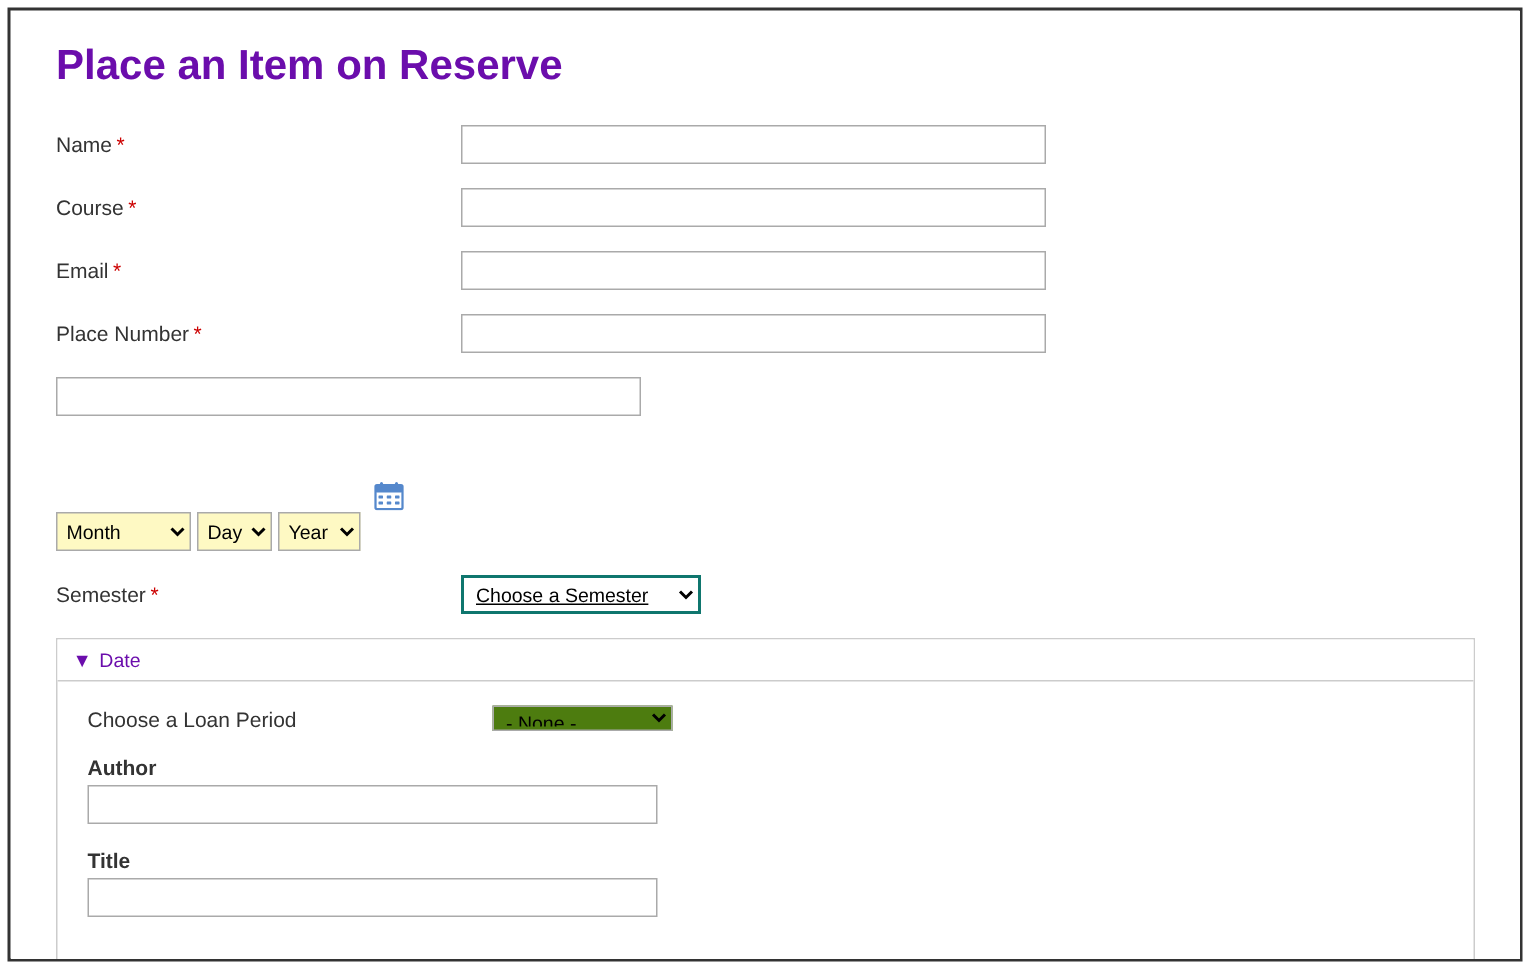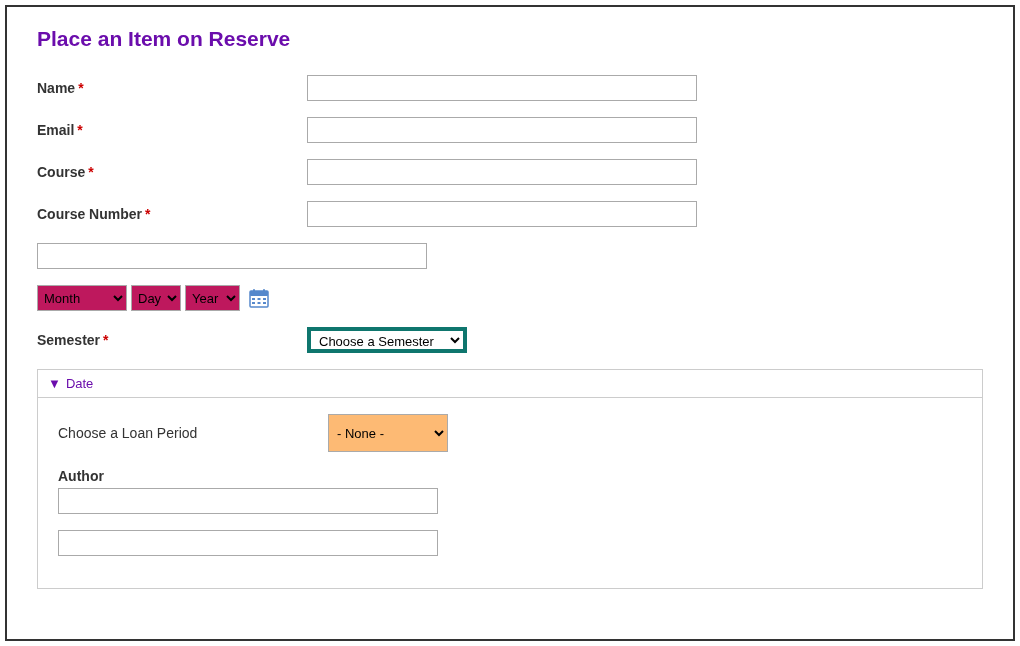--- a/index.html
+++ b/index.html
@@ -23,34 +23,34 @@
       width: 1010px;
       height: 636px;
       margin: 5px;
       background: #fff;
       overflow-y: auto;
       padding: 20px 30px;
     }
 
     h1 {
       color: #6b0dac;
-      font-size: 21px;
+      font-size: 28px;
       font-weight: bold;
       margin-bottom: 24px;
     }
 
     .form-row {
       display: flex;
       align-items: center;
       margin-bottom: 16px;
     }
 
     .form-label {
       width: 270px;
-      font-weight: bold;
+      font-weight: normal;
       font-size: 14px;
       color: #333;
       flex-shrink: 0;
     }
 
     .form-label .required {
       color: #cc0000;
       margin-left: 3px;
     }
 
@@ -66,37 +66,38 @@
       display: flex;
       align-items: center;
       gap: 4px;
     }
 
     .date-row select {
       height: 26px;
       border: 1px solid #aaa;
       font-size: 13px;
       padding: 2px 2px;
-      background: #be185d;
-      cursor: pointer;
+      background: #fef9c3;
+      cursor: pointer;
+      margin-top: 48px;
     }
 
     .calendar-icon {
       width: 22px;
       height: 22px;
       cursor: pointer;
       margin-left: 4px;
       display: inline-flex;
       align-items: center;
       justify-content: center;
     }
 
     .semester-select {
       height: 26px;
-      border: 4px solid #0f766e;
+      border: 2px solid #0f766e;
       font-size: 13px;
       padding: 2px 4px;
       background: #fff;
       cursor: pointer;
       width: 160px;
       text-decoration: underline;
     }
 
     .item-section {
       border: 1px solid #ccc;
@@ -128,25 +129,25 @@
 
     .loan-label {
       width: 270px;
       font-weight: normal;
       font-size: 14px;
       color: #333;
       flex-shrink: 0;
     }
 
     .loan-select {
-      height: 38px;
-      border: 1px solid #aaa;
-      font-size: 13px;
-      padding: 2px 4px;
-      background: #fdba74;
+      height: 17px;
+      border: 1px solid #aaa;
+      font-size: 13px;
+      padding: 2px 4px;
+      background: #4d7c0f;
       cursor: pointer;
       width: 120px;
     }
 
     .field-group {
       margin-bottom: 16px;
     }
 
     .field-group label {
       display: block;
@@ -179,35 +180,35 @@
 
   <div class="form-row">
     <div class="form-label">
       <span>Name</span><span class="required">*</span>
     </div>
     <input type="text" class="form-control-text" style="">
   </div>
 
   <div class="form-row">
     <div class="form-label">
+      <span>Course</span><span class="required">*</span>
+    </div>
+    <input type="text" class="form-control-text" style="">
+  </div>
+
+  <div class="form-row">
+    <div class="form-label">
       <span>Email</span><span class="required">*</span>
     </div>
     <input type="text" class="form-control-text" style="">
   </div>
 
   <div class="form-row">
     <div class="form-label">
-      <span>Course</span><span class="required">*</span>
-    </div>
-    <input type="text" class="form-control-text" style="">
-  </div>
-
-  <div class="form-row">
-    <div class="form-label">
-      <span>Course Number</span><span class="required">*</span>
+      <span>Place Number</span><span class="required">*</span>
     </div>
     <input type="text" class="form-control-text" style="">
   </div>
 
   <div class="form-row">
     <input type="text" class="form-control-text" style="">
   </div>
 
   <div class="form-row">
     <div class="date-row">
@@ -279,19 +280,20 @@
           <option>1 Week</option>
         </select>
       </div>
 
       <div class="field-group">
         <label>Author</label>
         <input type="text" style="">
       </div>
 
       <div class="field-group">
+        <label>Title</label>
         <input type="text" style="">
       </div>
 
     </div>
   </div>
 
 </div>
 
 </body></html>

